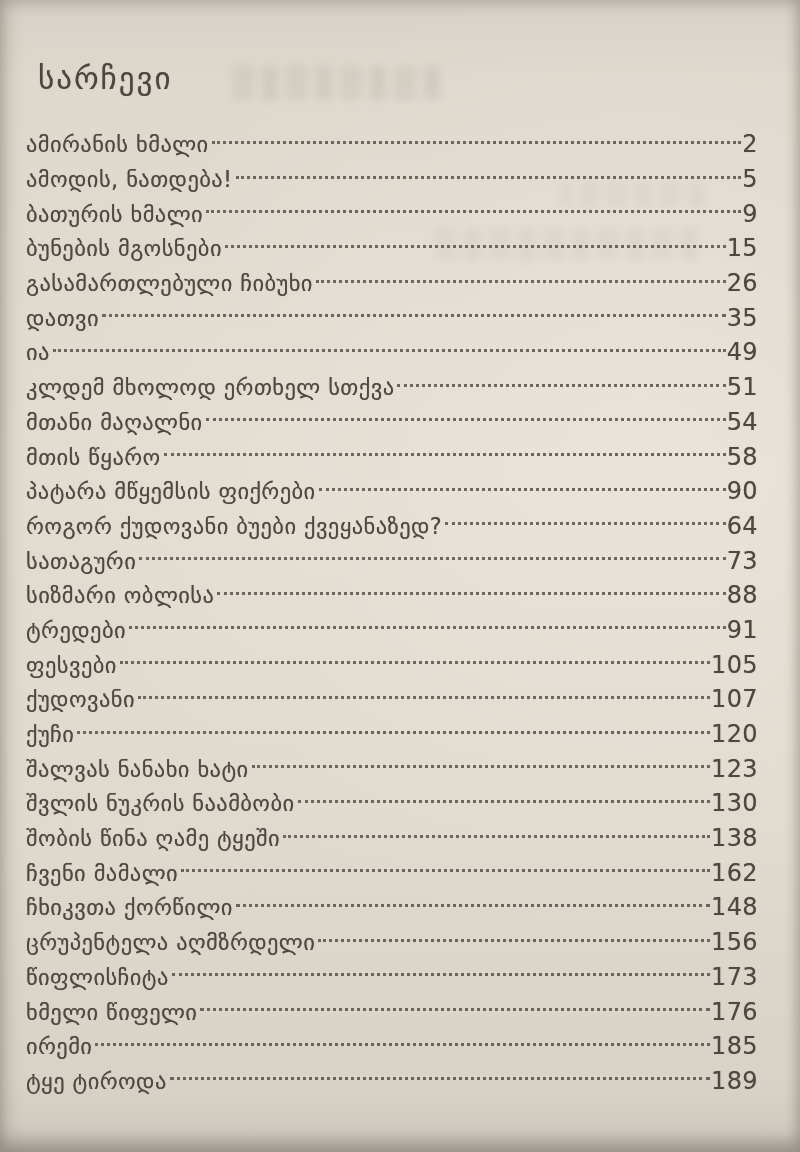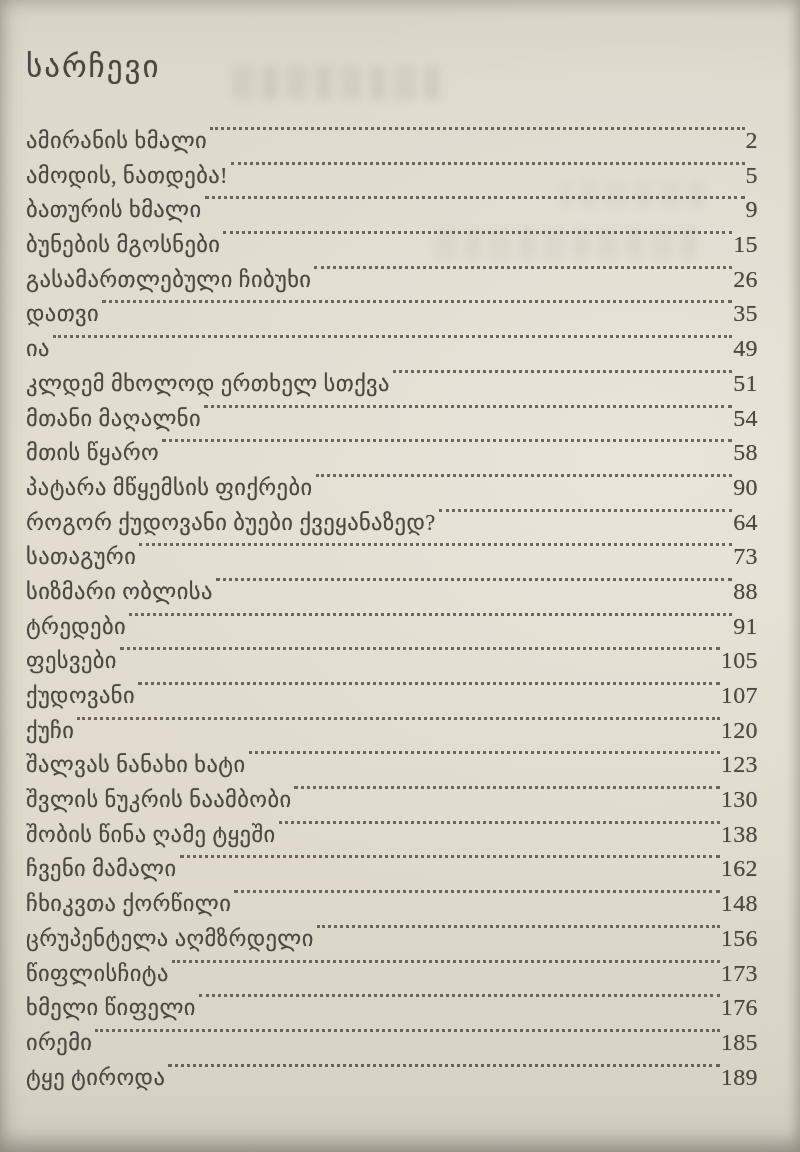--- a/index.html
+++ b/index.html
@@ -18,40 +18,39 @@
       linear-gradient(180deg, #d7d2c7 0%, #ded9cd 7%, #e2ddd0 42%, #dfdacd 72%, #d8d3c7 94%, #cdc8bd 100%);
     box-shadow:
       inset 0 7px 12px rgba(66,61,53,0.10),
       inset 10px 0 18px rgba(66,61,53,0.10),
       inset -6px 0 12px rgba(66,61,53,0.06),
       inset 0 -12px 16px rgba(60,55,48,0.28);
   }
   .title {
     position: absolute;
     top: 48px; left: 26px;
-    margin: 0;
+    margin: 12px;
     font-size: 31px;
     font-weight: normal;
     letter-spacing: 2px;
     color: #4b463f;
     text-shadow: 0 0 1px rgba(75,70,63,0.45);
   }
   .toc {
     position: absolute;
     top: 127px; left: 26px; right: 42px;
   }
   .row {
     height: 34.7px;
     display: flex;
-    align-items: flex-start;
+    align-items: center;
     font-size: 22.5px;
     letter-spacing: 0.4px;
     white-space: nowrap;
     text-shadow: 0 0 0.7px rgba(77,72,66,0.55);
-    font-family: Liberation Serif, serif;
   }
   .row .t { flex: 0 0 auto; }
   .row .leader {
     flex: 1 1 auto;
     min-width: 16px;
     border-bottom: 3px dotted rgba(80,75,68,0.82);
     margin: 0 1px 4px 3px;
   }
   .row .p {
     flex: 0 0 auto;

